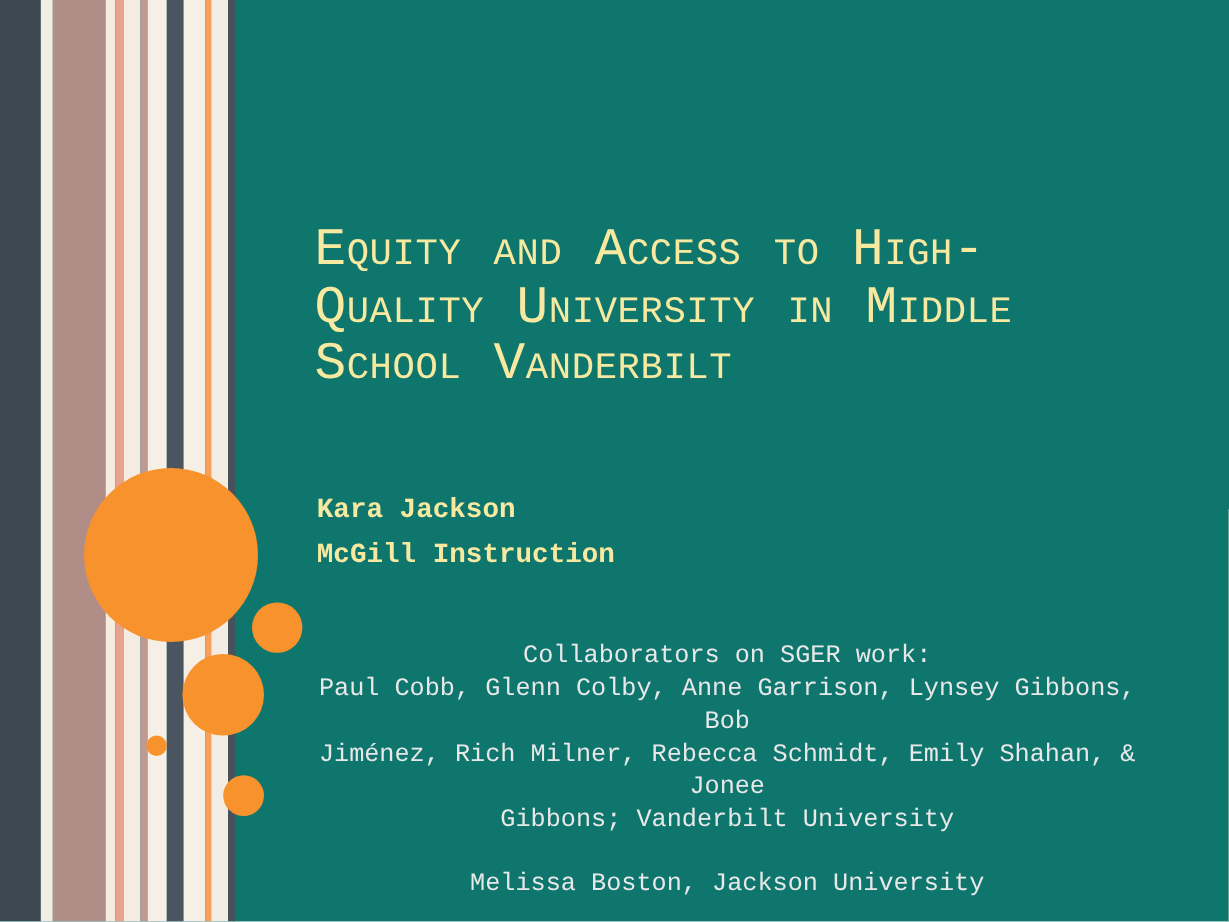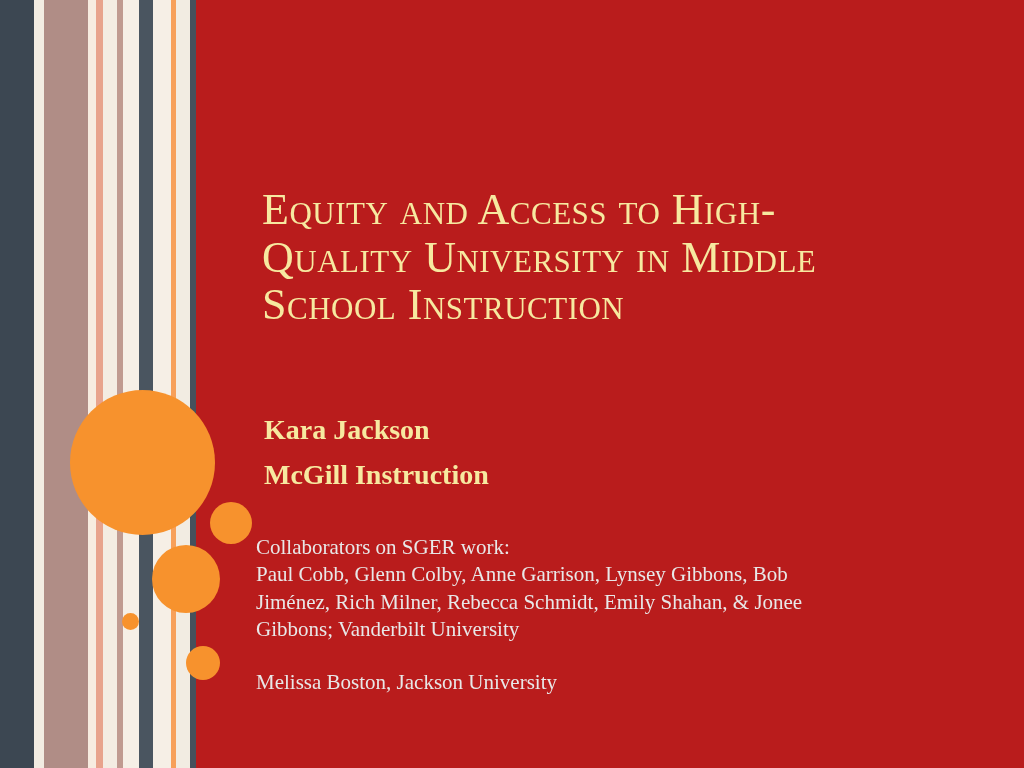--- a/index.html
+++ b/index.html
@@ -5,22 +5,22 @@
   html, body {
     margin: 0;
     padding: 0;
     background: #ffffff;
   }
   #slide {
     position: relative;
     width: 1024px;
     height: 768px;
     overflow: hidden;
-    background: #b91c1c;
-    font-family: Liberation Serif, serif;
+    background: #0f766e;
+    font-family: Liberation Mono, monospace;
   }
 
   
   .stripe {
     position: absolute;
     top: 0;
     height: 768px;
   }
 
   
@@ -45,34 +45,35 @@
     margin: 0;
   }
 
   
   #author-block {
     position: absolute;
     left: 264px;
     top: 407px;
     width: 690px;
     color: #f7e9a0;
-    font-size: 28px;
+    font-size: 23px;
     font-weight: bold;
     line-height: 1.62;
   }
 
   
   #collab-block {
     position: absolute;
     left: 256px;
     top: 534px;
     width: 700px;
     color: #e8e8e8;
     font-size: 21px;
     line-height: 1.30;
+    text-align: center;
   }
   #collab-block .gap {
     display: block;
     height: 26px;
   }
 </style>
 </head>
 <body>
 
 <div id="slide">
@@ -93,21 +94,21 @@
 
   <div class="circle" style="left:70px;top:390px;width:145px;height:145px;"></div>
   <div class="circle" style="left:152px;top:545px;width:68px;height:68px;"></div>
   <div class="circle" style="left:210px;top:502px;width:42px;height:42px;"></div>
   <div class="circle" style="left:186px;top:646px;width:34px;height:34px;"></div>
   <div class="circle" style="left:122px;top:613px;width:17px;height:17px;"></div>
 
   <h1 id="title">
     <span>Equity and Access to High-</span><br>
     <span>Quality University in Middle</span><br>
-    <span>School Instruction</span>
+    <span>School Vanderbilt</span>
   </h1>
 
   <div id="author-block">
     <div>Kara Jackson</div>
     <div>McGill Instruction</div>
   </div>
 
   <div id="collab-block">
     <div>Collaborators on SGER work:</div>
     <div>Paul Cobb, Glenn Colby, Anne Garrison, Lynsey Gibbons, Bob</div>

